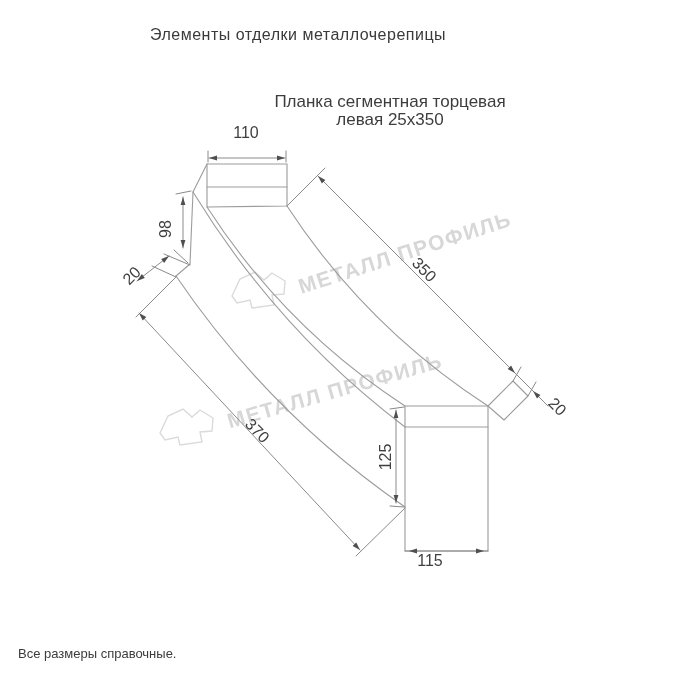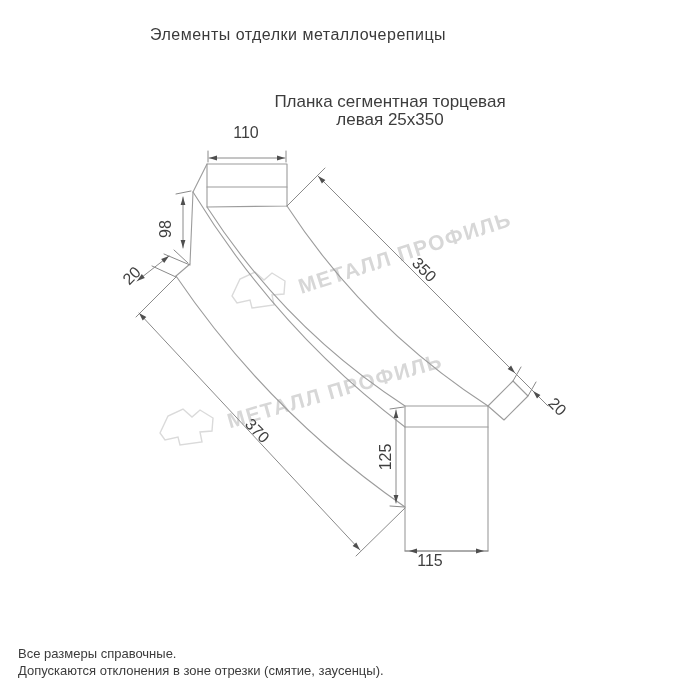--- a/index.html
+++ b/index.html
@@ -129,15 +129,14 @@
   <span class="dim r0" style="left:246px;top:133px;">110</span>
   <span class="dim rm90" style="left:166px;top:229px;">98</span>
   <span class="dim rm45" style="left:132px;top:276px;">20</span>
   <span class="dim r45" style="left:424px;top:270px;">350</span>
   <span class="dim r45" style="left:257px;top:431px;">370</span>
   <span class="dim r45" style="left:557px;top:407px;">20</span>
   <span class="dim rm90" style="left:386px;top:457px;">125</span>
   <span class="dim r0" style="left:430px;top:541px;margin-top:20px;">115</span>
 
   <div class="notes" id="note1">Все размеры справочные.</div>
-  <div class="notes" id="note2">Допускаются отклонения в зоне отрезки (смятие, заусенцы).</div>
 
 </div>
 
 </body></html>

